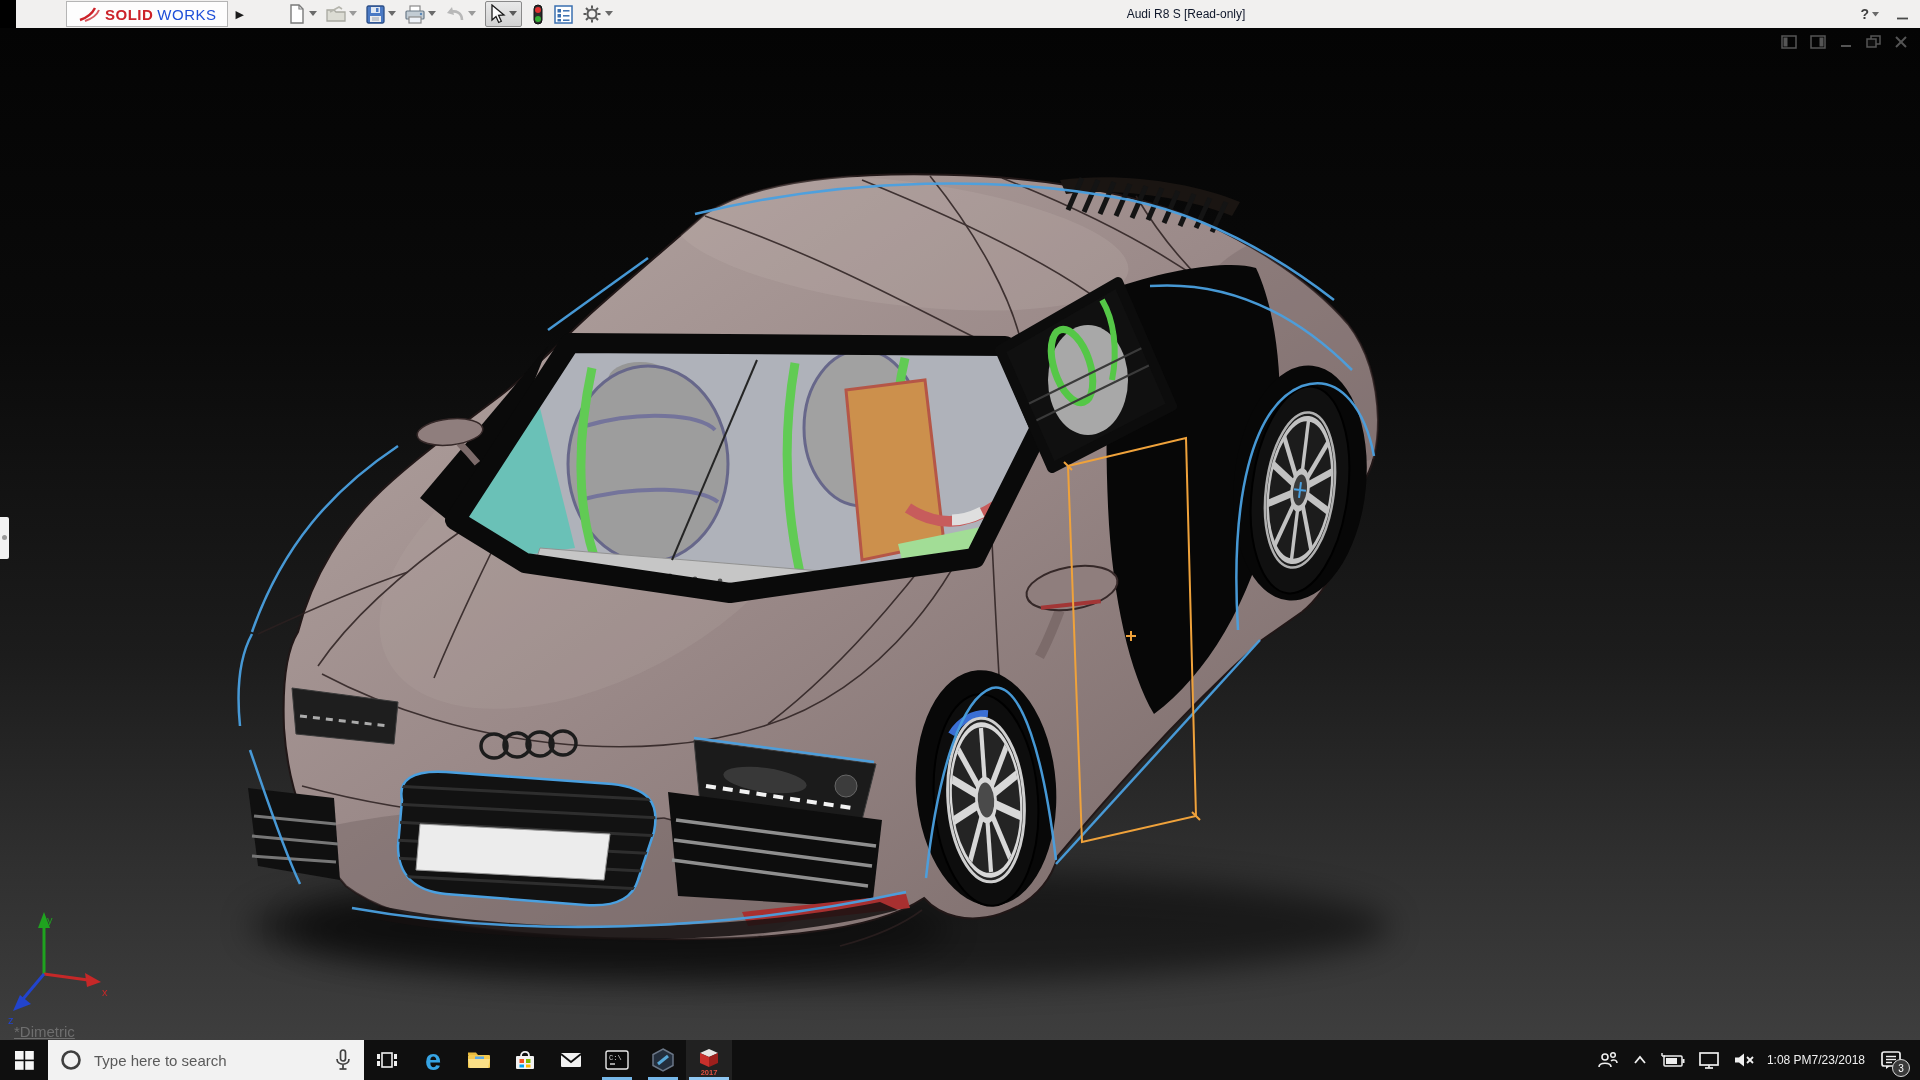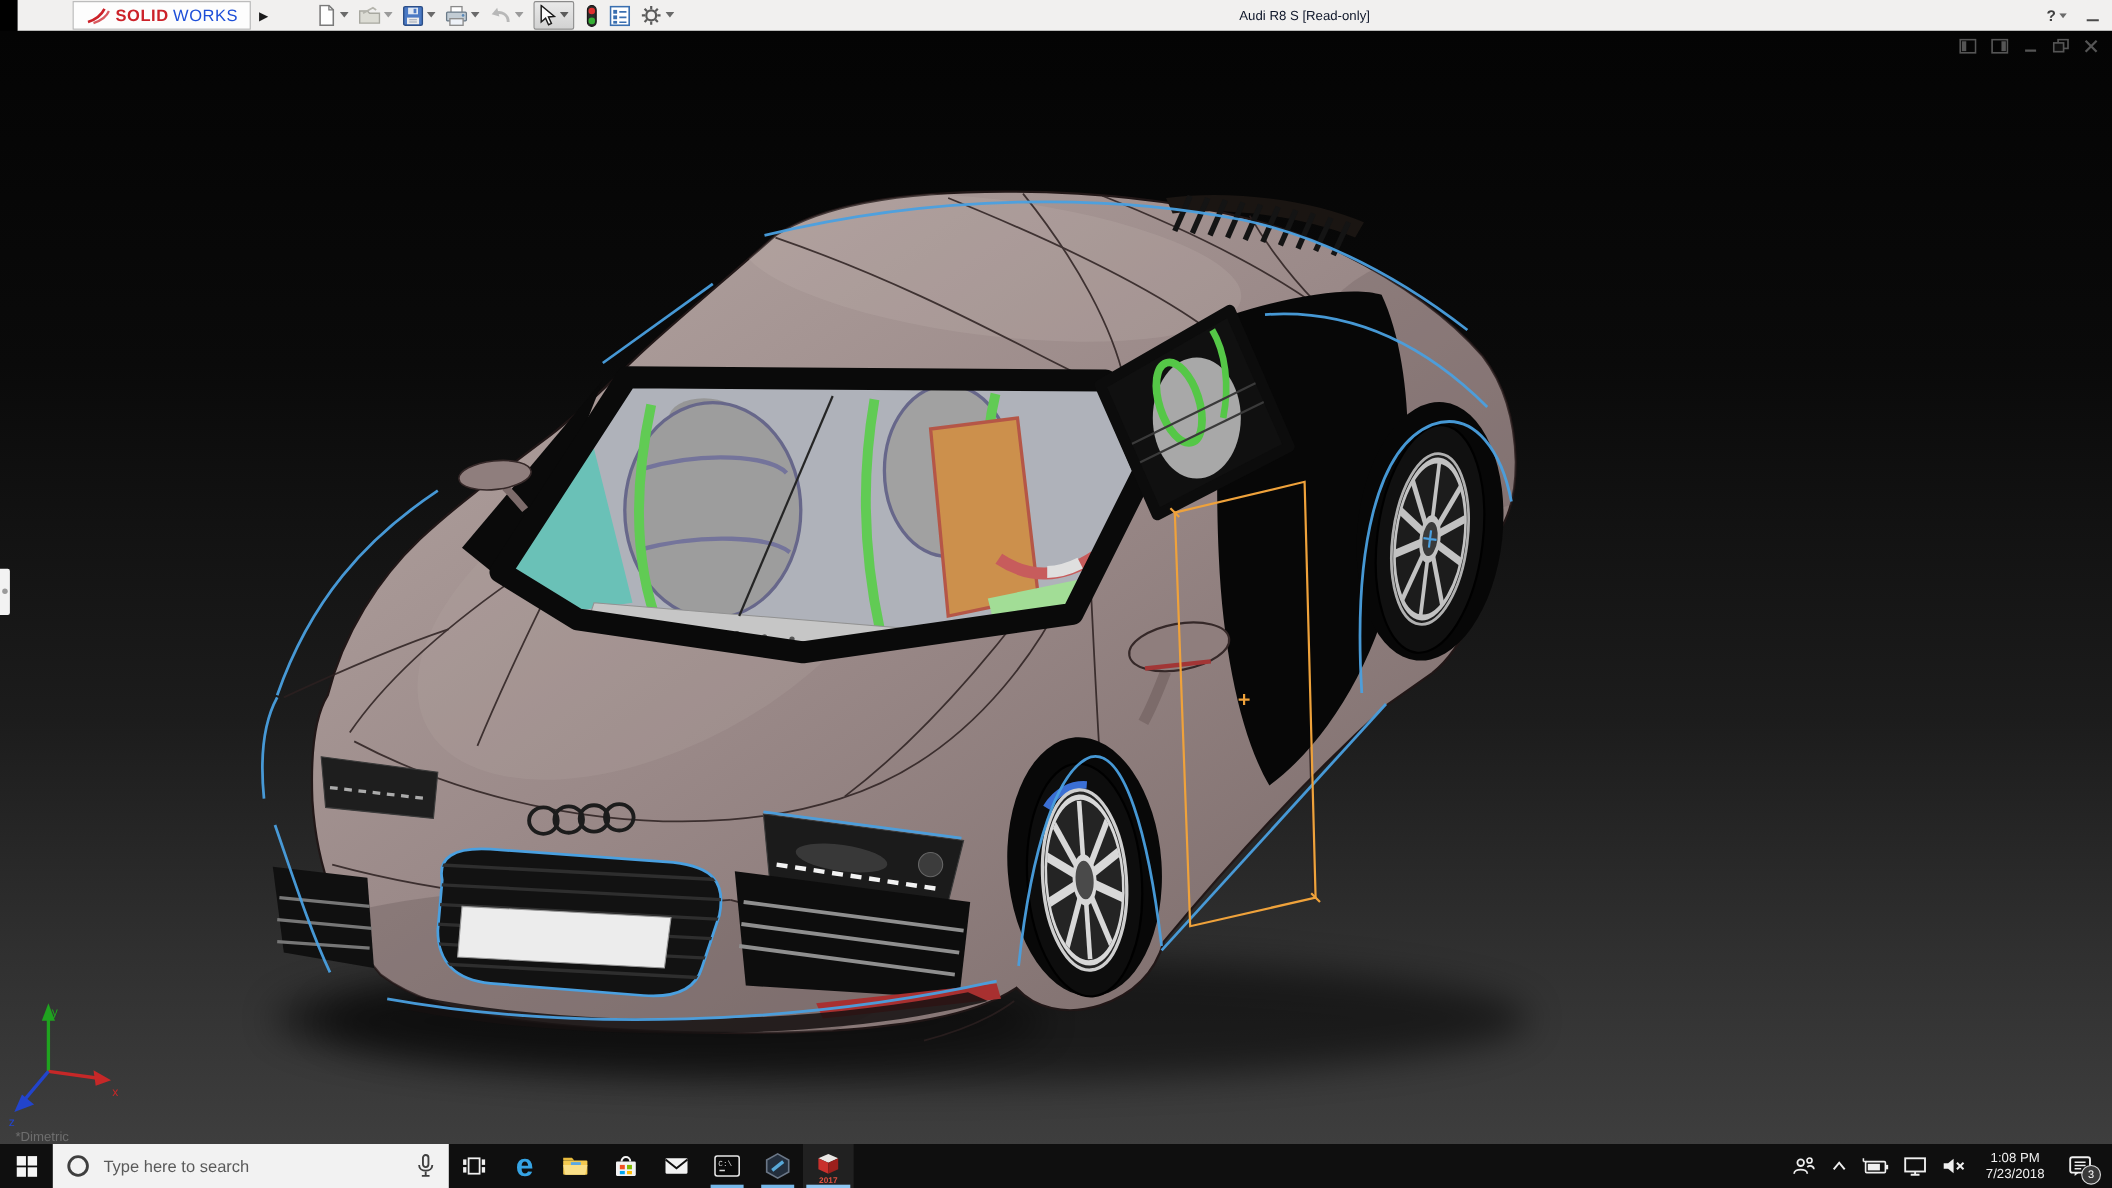--- a/index.html
+++ b/index.html
@@ -27,38 +27,38 @@
 
   
   .viewport{position:absolute;top:28px;left:0;width:1920px;height:1012px;
             background:linear-gradient(to bottom,#040404 0%,#0a0a0a 30%,#1c1c1c 62%,#2f2f2f 82%,#3e3e3e 100%);}
   .scene{position:absolute;top:0;left:0;}
   .doc-ctrls{position:absolute;top:7px;right:12px;display:flex;align-items:center;gap:13px;opacity:.8;}
   .panel-tab{position:absolute;left:0;top:489px;width:9px;height:42px;background:#f2f2f2;
              border-radius:0 2px 2px 0;}
   .panel-tab::after{content:"";position:absolute;left:2px;top:18px;width:5px;height:5px;
                     border-radius:50%;background:#9a9a9a;}
-  .view-label{position:absolute;left:14px;bottom:0px;font-size:12px;color:#6e6e6e;}
+  .view-label{position:absolute;left:14px;bottom:0px;font-size:15px;color:#6e6e6e;text-decoration:underline;}
 
   
   .taskbar{position:absolute;left:0;top:1040px;width:1920px;height:40px;background:#0f0f0f;
            display:flex;align-items:stretch;}
   .tb-start{width:48px;display:flex;align-items:center;justify-content:center;}
-  .tb-search{width:360px;background:#f2f2f2;display:flex;align-items:center;gap:10px;padding:0 12px;box-sizing:border-box;}
+  .tb-search{width:316px;background:#f2f2f2;display:flex;align-items:center;gap:10px;padding:0 12px;box-sizing:border-box;}
   .tb-search input{flex:1;border:none;outline:none;background:transparent;font-size:15px;
                    color:#444;font-family:"Liberation Sans",sans-serif;}
   .tb-search input::placeholder{color:#5a5a5a;opacity:1;}
   .tb-btn{width:46px;display:flex;align-items:center;justify-content:center;position:relative;}
   .tb-btn.run::after{content:"";position:absolute;bottom:0;left:8px;right:8px;height:3px;background:#76b7e8;}
   .tb-btn.active{background:rgba(255,255,255,.08);text-decoration:underline;}
   .tb-btn.active::after{left:3px;right:3px;background:#8fc7f2;}
   .edge-e{color:#36a4e4;font-size:29px;font-weight:700;line-height:1;}
   .tray{margin-left:auto;display:flex;align-items:center;gap:11px;padding-right:14px;}
   .tray svg{display:block;}
-  .clock{display:flex;flex-direction:column;align-items:center;justify-content:center;
+  .clock{display:flex;flex-direction:row;align-items:center;justify-content:center;
          color:#f0f0f0;font-size:12px;line-height:15px;min-width:66px;}
   .action-wrap{position:relative;width:30px;height:30px;display:flex;align-items:center;justify-content:center;}
   .badge{position:absolute;right:-4px;bottom:-2px;width:16px;height:16px;border-radius:50%;
          background:#3a3a3a;border:1.5px solid #d8d8d8;color:#fff;font-size:10px;
          display:flex;align-items:center;justify-content:center;}
 </style>
 </head>
 <body>
 
 <div class="screen">

